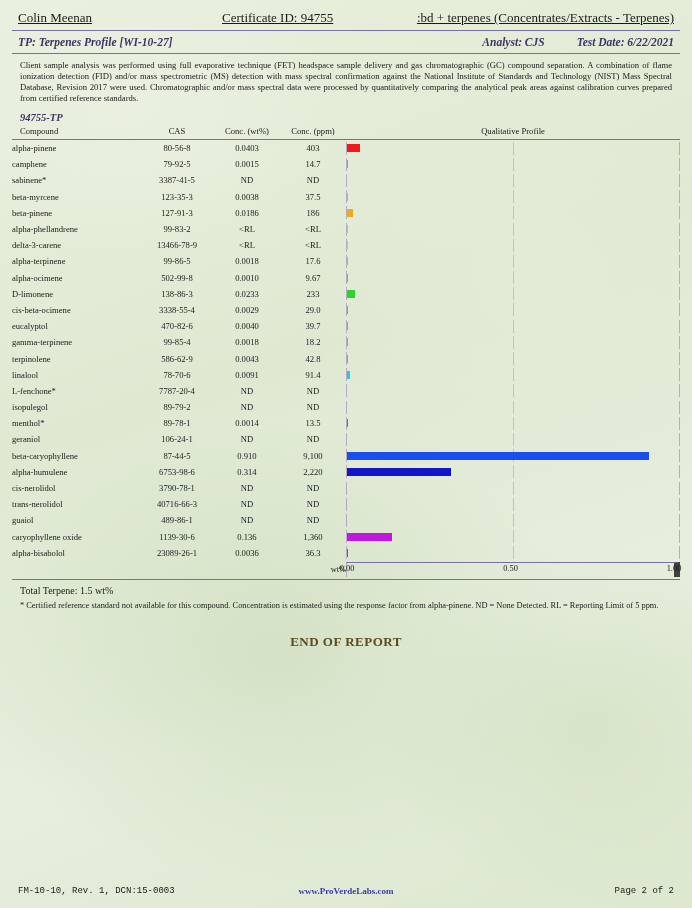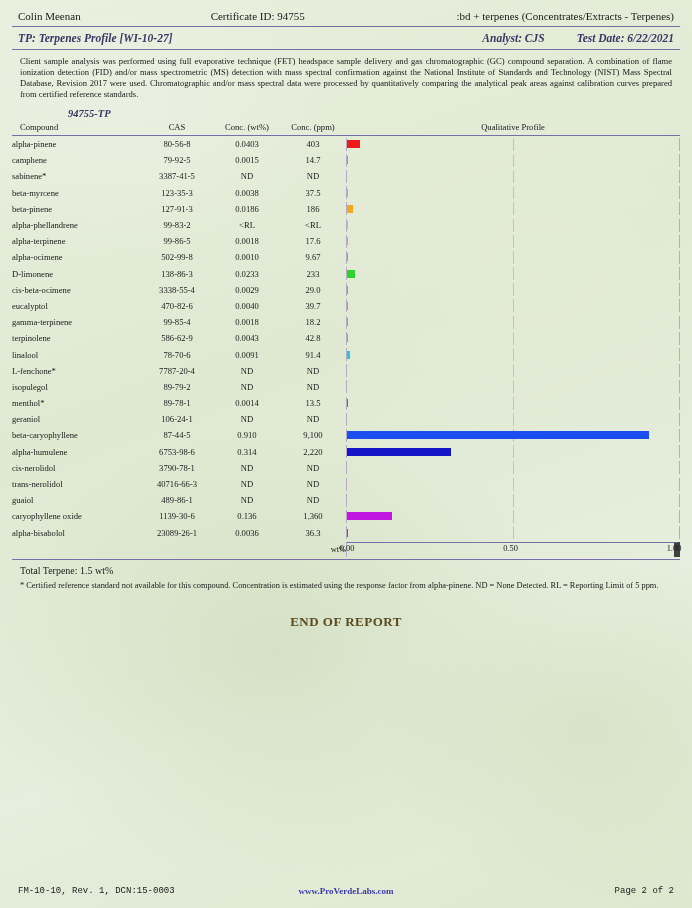--- a/index.html
+++ b/index.html
@@ -40,22 +40,23 @@
     left: 12px;
     right: 12px;
     top: 10px;
     bottom: 10px;
   }
   
   .top-row {
     display: flex;
     justify-content: space-between;
     align-items: baseline;
-    font-size: 11px;
+    font-size: 13px;
     padding: 0 6px 4px 6px;
+    text-decoration: underline;
   }
   .top-row .client { flex: 0 0 auto; }
   .top-row .certid { flex: 0 0 auto; margin-left: 130px;}
   .top-row .sampletype { flex: 0 0 auto; margin-left: auto; }
 
   .sec-rule {
     border-top: 1px solid #7a6ea8;
     margin: 0 0 0 0;
   }
   .sec-head {
@@ -81,21 +82,20 @@
     text-align: justify;
     padding: 6px 8px 4px 8px;
   }
 
   .sample-id {
     font-style: italic;
     font-weight: bold;
     color: #3d3566;
     font-size: 10.5px;
     padding: 4px 8px 2px 8px;
-    margin-left: 48px;
   }
 
   
   table.results {
     width: 100%;
     border-collapse: collapse;
     font-size: 8.6px;
   }
   table.results th {
     font-weight: normal;
@@ -303,20 +303,32 @@
             <td class="c-wt">&lt;RL</td>
             <td class="c-ppm">&lt;RL</td>
             <td class="c-chart">
               <div class="chart-cell">
                 <div class="gridline" style="left: 50%;"></div>
                 <div class="bar" style="width: 0.35%; background: rgb(207, 207, 42);"></div>
               </div>
             </td>
           </tr>
           <tr>
+            <td class="c-compound">delta-3-carene</td>
+            <td class="c-cas">13466-78-9</td>
+            <td class="c-wt">&lt;RL</td>
+            <td class="c-ppm">&lt;RL</td>
+            <td class="c-chart">
+              <div class="chart-cell">
+                <div class="gridline" style="left: 50%;"></div>
+                <div class="bar" style="width: 0.35%; background: rgb(210, 210, 42);"></div>
+              </div>
+            </td>
+          </tr>
+          <tr>
             <td class="c-compound">alpha-terpinene</td>
             <td class="c-cas">99-86-5</td>
             <td class="c-wt">0.0018</td>
             <td class="c-ppm">17.6</td>
             <td class="c-chart">
               <div class="chart-cell">
                 <div class="gridline" style="left: 50%;"></div>
                 <div class="bar" style="width: 0.35%; background: rgb(154, 208, 42);"></div>
               </div>
             </td>

